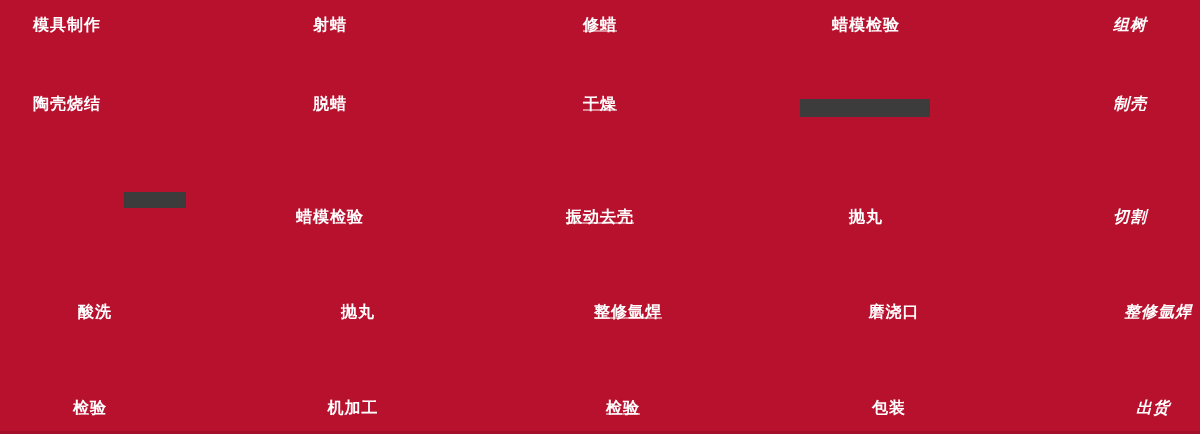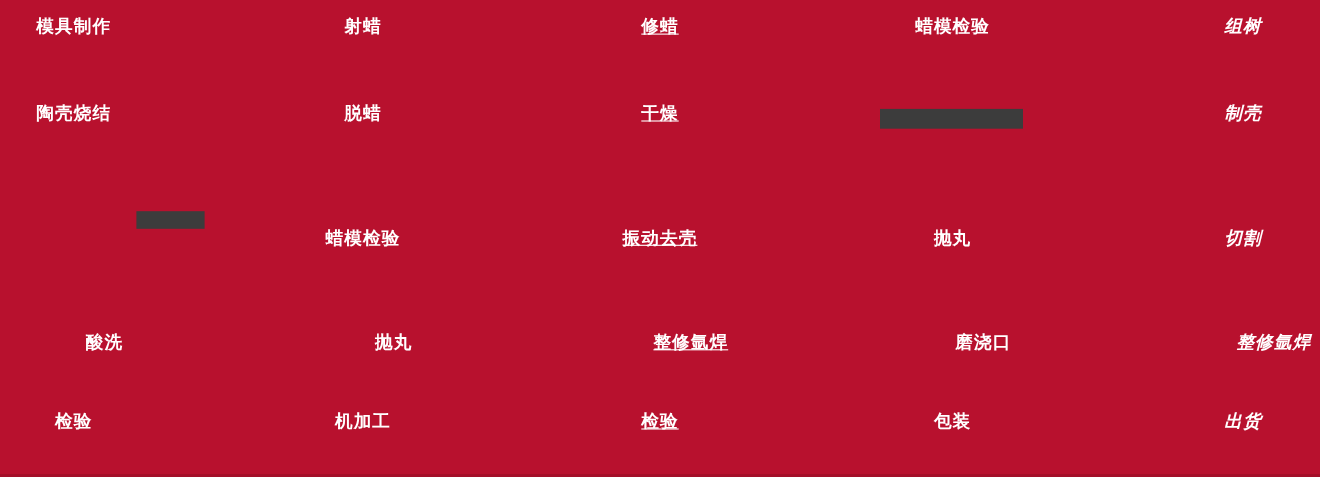--- a/index.html
+++ b/index.html
@@ -30,21 +30,21 @@
   .col-0 { left: 67px; }
   .col-1 { left: 330px; }
   .col-2 { left: 600px; text-decoration: underline; }
   .col-3 { left: 866px; }
   .col-4 { left: 1130px; font-style: italic; }
   
   .row-0 { top: 25px; }
   .row-1 { top: 104px; }
   .row-2 { top: 217px; }
   .row-3 { top: 312px; margin-left: 28px; }
-  .row-4 { top: 384px; }
+  .row-4 { top: 408px; margin-left: 23px; }
   
   .ph {
     position: absolute;
     background: #3c3c3c;
   }
   .ph-a { left: 800px; top: 99px; width: 130px; height: 18px; }
   .ph-b { left: 124px; top: 192px; width: 62px; height: 16px; }
   .bottom-edge {
     position: absolute;
     left: 0;

